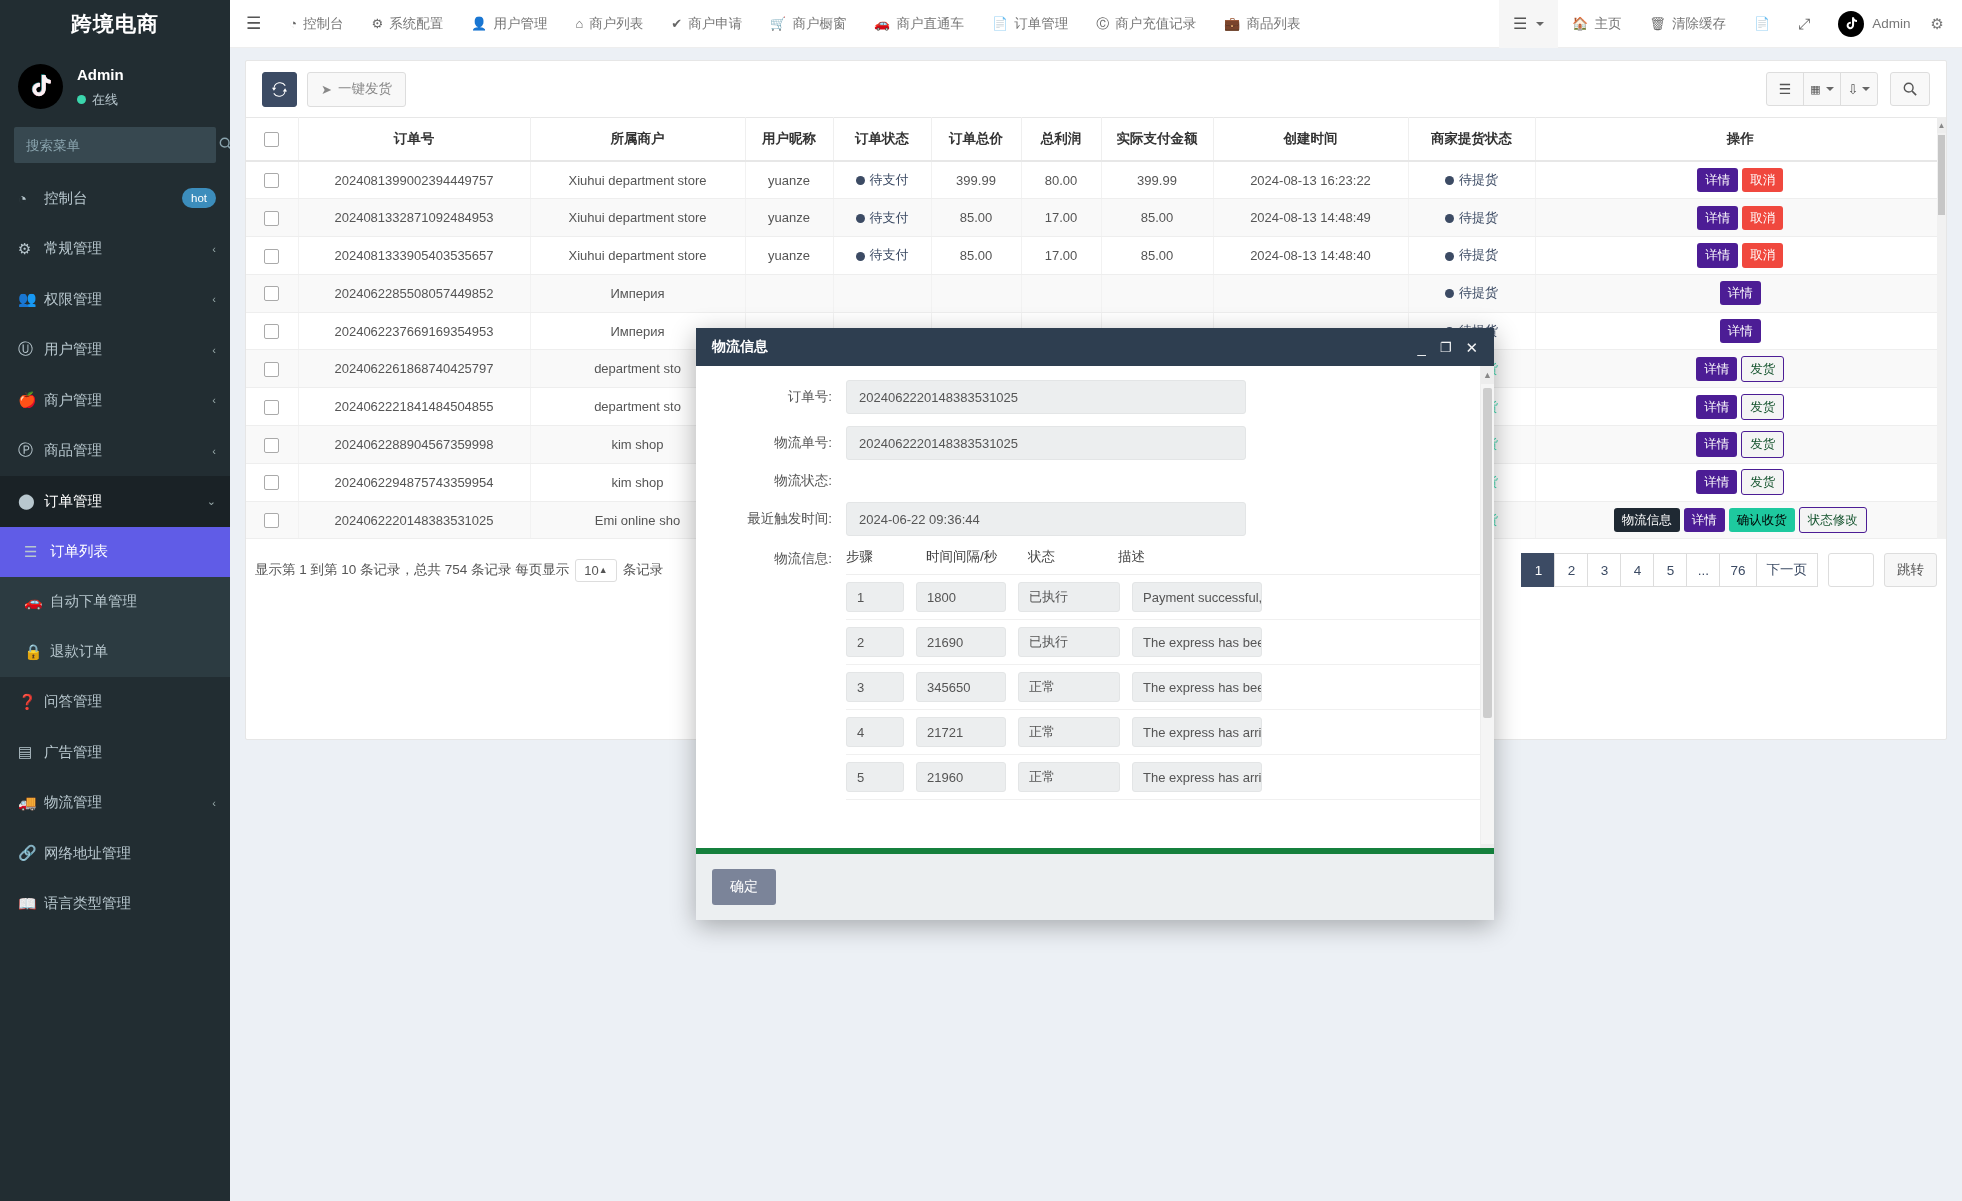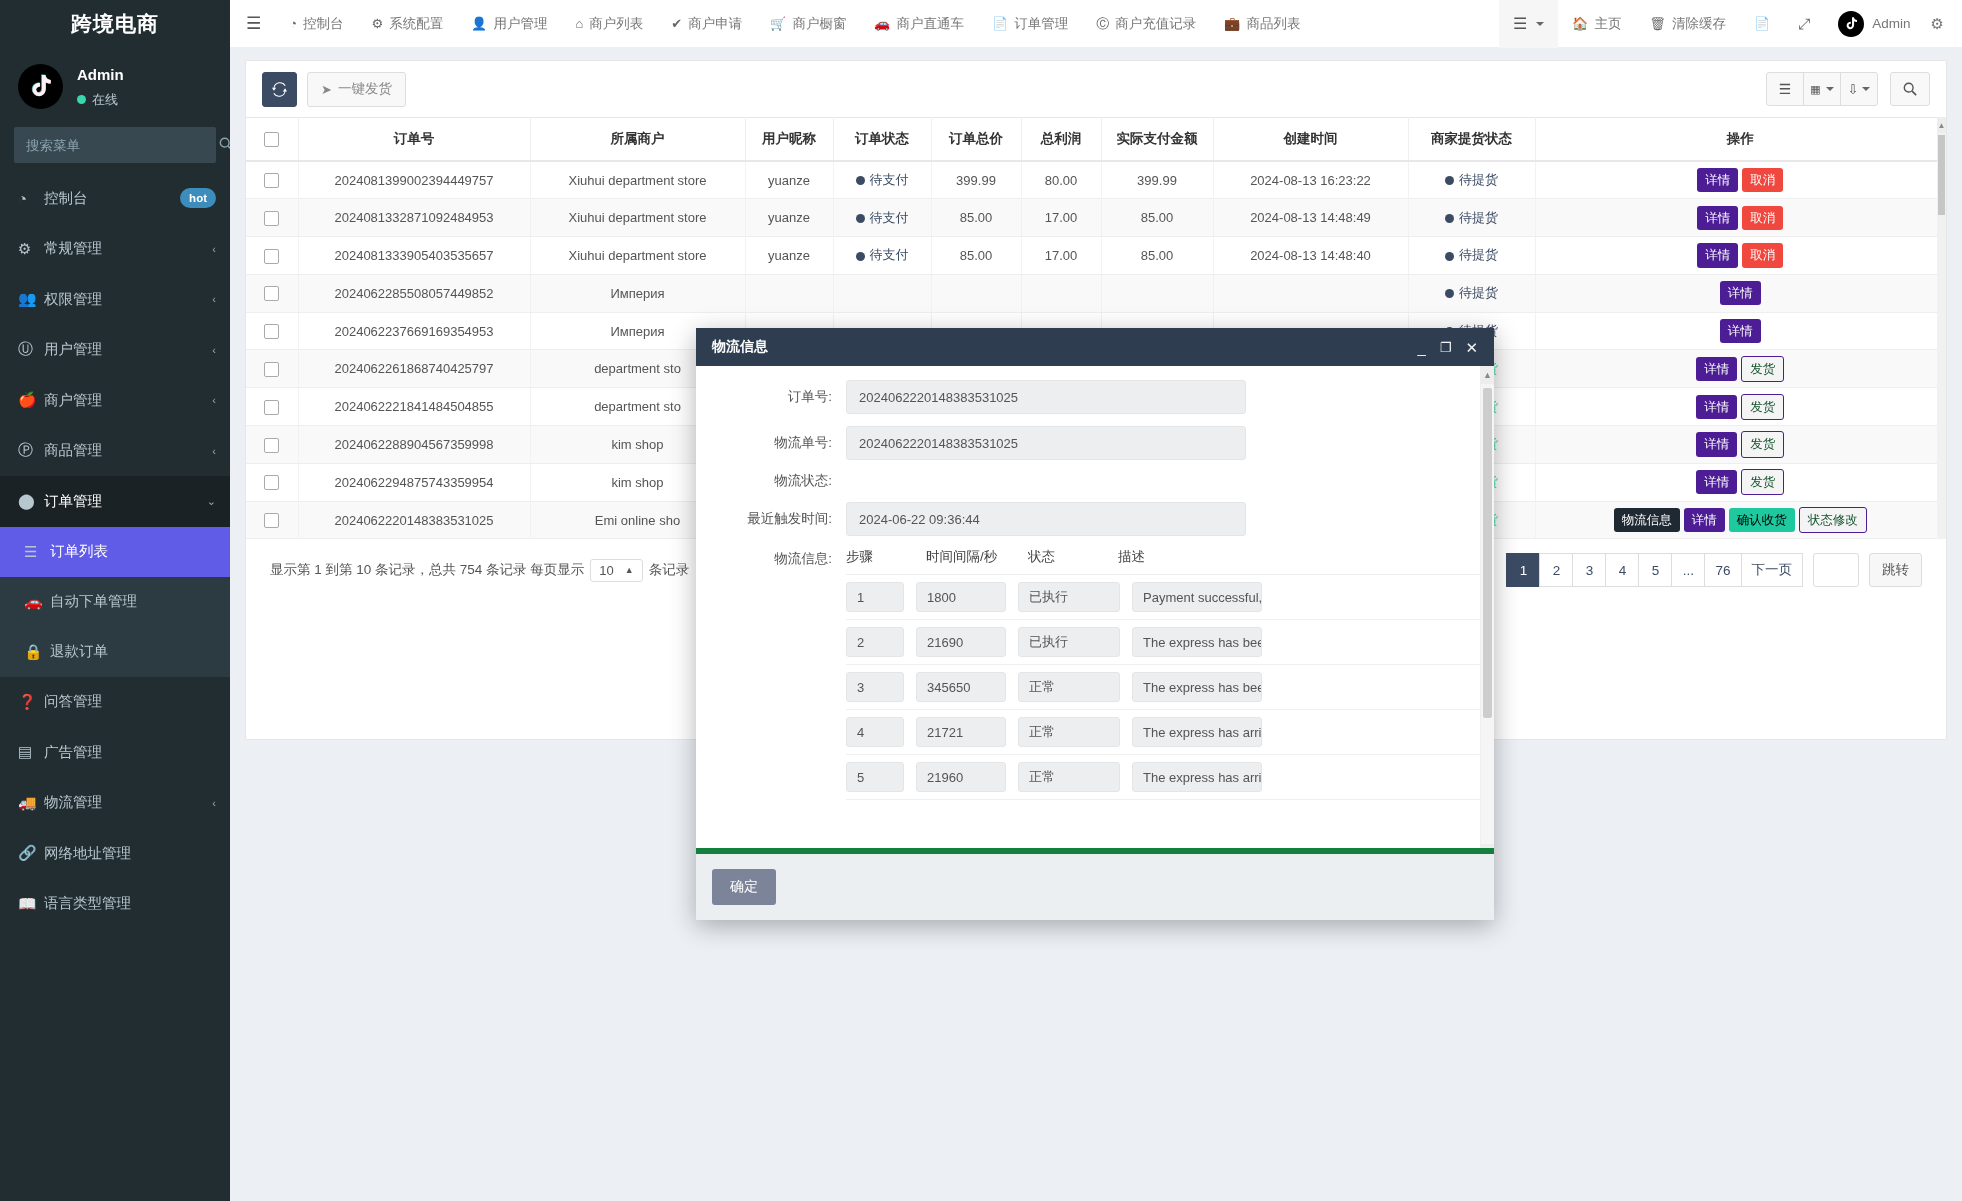--- a/index.html
+++ b/index.html
@@ -49,21 +49,21 @@
   }
   .mitem .mi-ico { width:26px; flex:none; font-size:15px; color:#b8c7ce; display:flex; align-items:center;}
   .mitem .mi-lab { flex:1; }
   .mitem .mi-arrow { font-size:11px; color:#9aa; }
   .mitem.open { background:#1a2226; color:#fff; }
   .mitem.open .mi-lab{ color:#fff;}
   .mitem.sub { background:#2c3b41; padding-left:24px; height:50px;}
   .mitem.sub.active { background:#605ce7; color:#fff; }
   .mitem.sub.active .mi-lab{color:#fff;}
   .badge-hot {
-    background:#3c8dbc; color:#fff; font-size:11.5px; font-weight:bold;
+    background:#3c8dbc; color:#fff; font-size:11.5px; font-weight:normal;
     border-radius:10px; padding:2px 9px; line-height:1.4;
   }
   
   #topnav {
     position:absolute; left:230px; top:0; right:0; height:48px;
     background:#fff; border-bottom:1px solid #eee; display:flex; align-items:center;
     font-size:13.5px; color:#777; white-space:nowrap;
   }
   .burger { padding:0 14px 0 16px; font-size:17px; color:#555; cursor:pointer;}
   .navlink { display:flex; align-items:center; gap:6px; padding:0 14px; height:48px;
@@ -122,23 +122,23 @@
   .st-done { color:#3bd6ad; }
   .st-done .stdot { background:#1ec99f;}
   .abtn { font-size:12.5px; border-radius:3px; padding:3px 8px; display:inline-block;
           margin:0 2px; cursor:pointer; line-height:1.45; }
   .a-blue { background:#4c1d95; color:#fff;}
   .a-red  { background:#f0483e; color:#fff;}
   .a-grey { background:#f4f4f4; color:#14532d; border:1px solid #4c1d95;}
   .a-dark { background:#1f2933; color:#fff;}
   .a-green{ background:#1ec99f; color:#000000;}
   
-  .pagerow { display:flex; align-items:center; padding:14px 24px; font-size:13.5px; color:#555;}
+  .pagerow { display:flex; align-items:center; padding:14px 9px; font-size:13.5px; color:#555;}
   .perpage { border:1px solid #ddd; background:#fff; border-radius:3px;
-             padding:3px 8px; margin:0 6px; display:inline-flex; align-items:center; gap:11px;
+             padding:3px 8px; margin:0 6px; display:inline-flex; align-items:center; gap:0;
              font-size:13px; cursor:pointer;}
   .pg { margin-left:auto; display:flex; align-items:center; }
   .pgbtn { border:1px solid #ddd; background:#fff; color:#3c4b64; min-width:34px;
            height:34px; display:flex; align-items:center; justify-content:center;
            font-size:13.5px; margin-left:-1px; cursor:pointer; padding:0 10px;}
   .pgbtn.active { background:#3c4b64; border-color:#3c4b64; color:#fff;}
   .pgjumpin { width:46px; height:34px; border:1px solid #ddd; background:#fff;
               margin-left:10px; border-radius:3px;}
   .pgjump { border:1px solid #ddd; background:#f7f7f7; color:#555; height:34px;
             padding:0 12px; display:flex; align-items:center; border-radius:3px;

